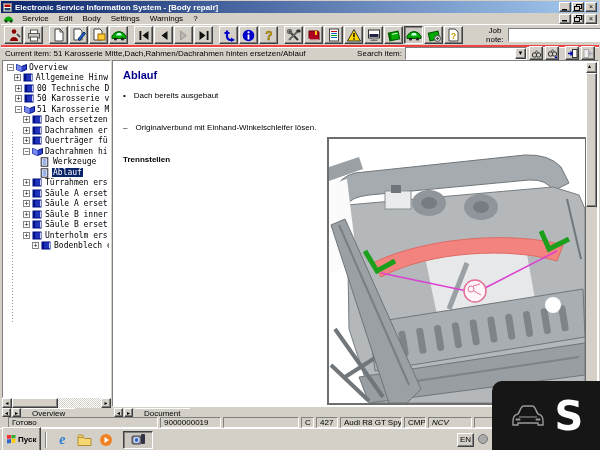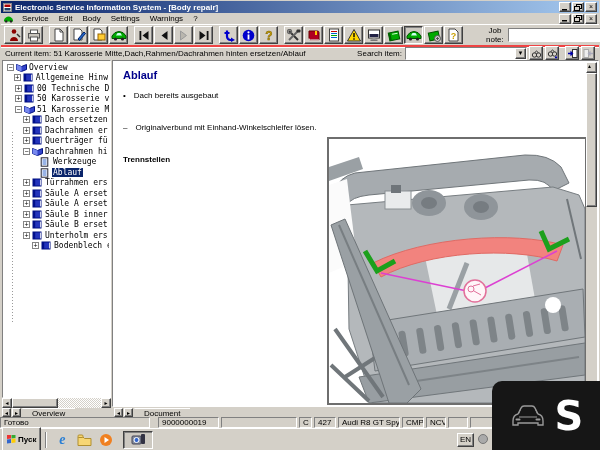--- a/index.html
+++ b/index.html
@@ -64,21 +64,21 @@
   .vscroll .arrow{width:11px;height:11px;font-size:5px;}
   .vscroll .thumb{position:absolute;left:0;top:11px;width:11px;height:134px;}
   .vscroll .arrow.down{position:absolute;bottom:0;}
   
   .doc-heading{position:absolute;left:10px;top:8px;color:#00008b;font-weight:bold;font-size:11px;}
   .doc-line{position:absolute;left:10px;display:flex;gap:8px;font-size:8px;}
   .doc-sub{position:absolute;left:10px;font-weight:bold;font-size:8px;}
   .img-box{position:absolute;left:214px;top:76px;width:260px;height:268px;border:2px solid #6e6e6e;background:#fff;box-sizing:border-box;}
   .img-box svg{display:block;}
   
-  .statusbar{position:absolute;left:0;top:416px;width:600px;height:12px;display:flex;align-items:center;padding-left:0;box-sizing:border-box;gap:8px;}
+  .statusbar{position:absolute;left:0;top:416px;width:600px;height:12px;display:flex;align-items:center;padding-left:8px;box-sizing:border-box;gap:2px;}
   .status-seg{height:11px;line-height:10px;padding:0 3px;border:1px solid;border-color:#808080 #fff #fff #808080;
               box-sizing:border-box;white-space:nowrap;overflow:hidden;flex:none;background:#d4d0c8;}
   
   .taskbar{position:absolute;left:0;top:428px;width:600px;height:22px;background:#d4d0c8;border-top:1px solid #fff;
            display:flex;align-items:center;padding:0 2px;box-sizing:border-box;}
   .start-btn{height:26px;padding:0 4px;font-weight:bold;gap:2px;}
   .ql-sep{width:1px;height:16px;background:#808080;border-right:1px solid #fff;margin:0 4px;}
   .ql-icon{width:16px;height:16px;margin:0 3px;display:flex;align-items:center;justify-content:center;}
   .task-btn{width:30px;height:18px;margin-left:6px;}
   .taskbar .spacer{flex:1;}
@@ -596,21 +596,21 @@
 
   <div class="statusbar">
     <span class="status-seg" style="width:150px;">Готово</span>
     <span id="status-fields" style="display:flex;gap:2px;">
         <span class="status-seg" style="width: 61px;">9000000019</span>
         <span class="status-seg" style="width: 76px;"></span>
         <span class="status-seg" style="width: 13px;">C</span>
         <span class="status-seg" style="width: 22px;">427</span>
         <span class="status-seg" style="width: 62px;">Audi R8 GT Spyder</span>
         <span class="status-seg" style="width: 22px;">CMPA</span>
-        <span class="status-seg" style="width: 20px;">NCV</span>
+        <span class="status-seg" style="width: 44px; font-style: italic;">NCV</span>
         <span class="status-seg" style="width: 20px;"></span>
         <span class="status-seg" style="width: 62px;"></span>
       </span>
   </div>
 
   <div class="taskbar">
     <span class="btn3d start-btn">
       <svg width="9" height="9" viewBox="0 0 9 9">
           <rect x="0" y="0" width="4" height="4" fill="#e33" transform="skewY(-6)"></rect>
           <rect x="4.5" y="0" width="4" height="4" fill="#3a3" transform="skewY(-6)"></rect>

